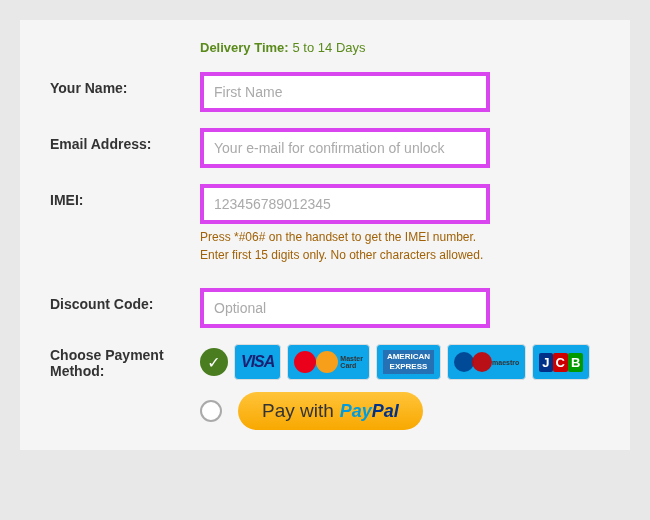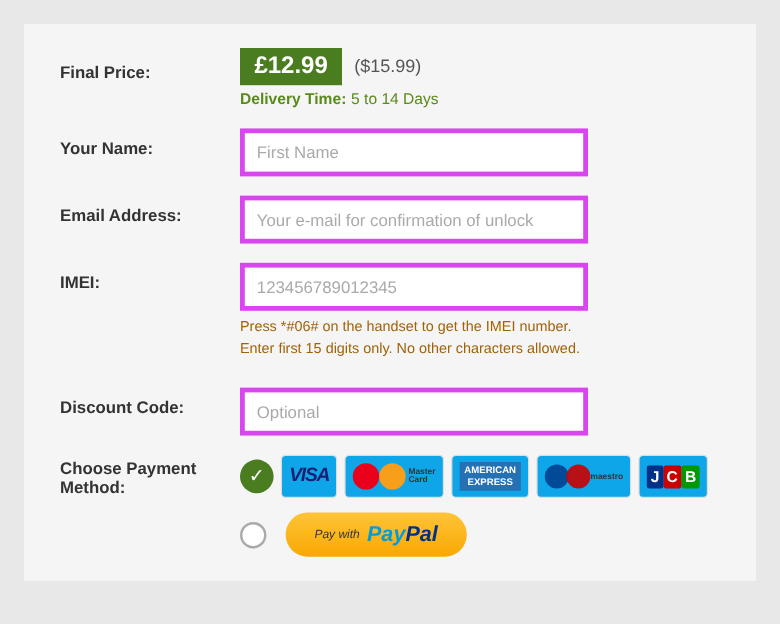--- a/index.html
+++ b/index.html
@@ -134,22 +134,21 @@
       border-radius: 22px;
       padding: 8px 24px;
       cursor: pointer;
       display: flex;
       align-items: center;
       gap: 6px;
       font-size: 13px;
     }
     .paypal-text-pay {
       color: #333;
-      font-size: 10px;
-      font-style: italic;
+      font-size: 19px;
     }
     
     .mc-circles {
       display: flex;
       align-items: center;
       justify-content: center;
       position: relative;
       width: 44px;
       height: 28px;
     }
@@ -203,25 +202,20 @@
       align-items: center;
       justify-content: center;
       padding: 0 6px;
     }
   </style>
 </head>
 <body>
 
 <div class="form-container">
 
-  <div class="price-row">
-    <span class="form-label">Final Price:</span>
-    <span class="price-badge">£12.99</span>
-    <span class="price-usd">($15.99)</span>
-  </div>
 
   <div style="display:flex; margin-bottom:16px; padding-left:150px;">
     <span class="delivery-label">Delivery Time:</span>&nbsp;
     <span class="delivery-value">5 to 14 Days</span>
   </div>
 
   <div class="form-row">
     <div class="form-label">Your Name:</div>
     <div class="form-field">
       <input type="text" placeholder="First Name" style="">

